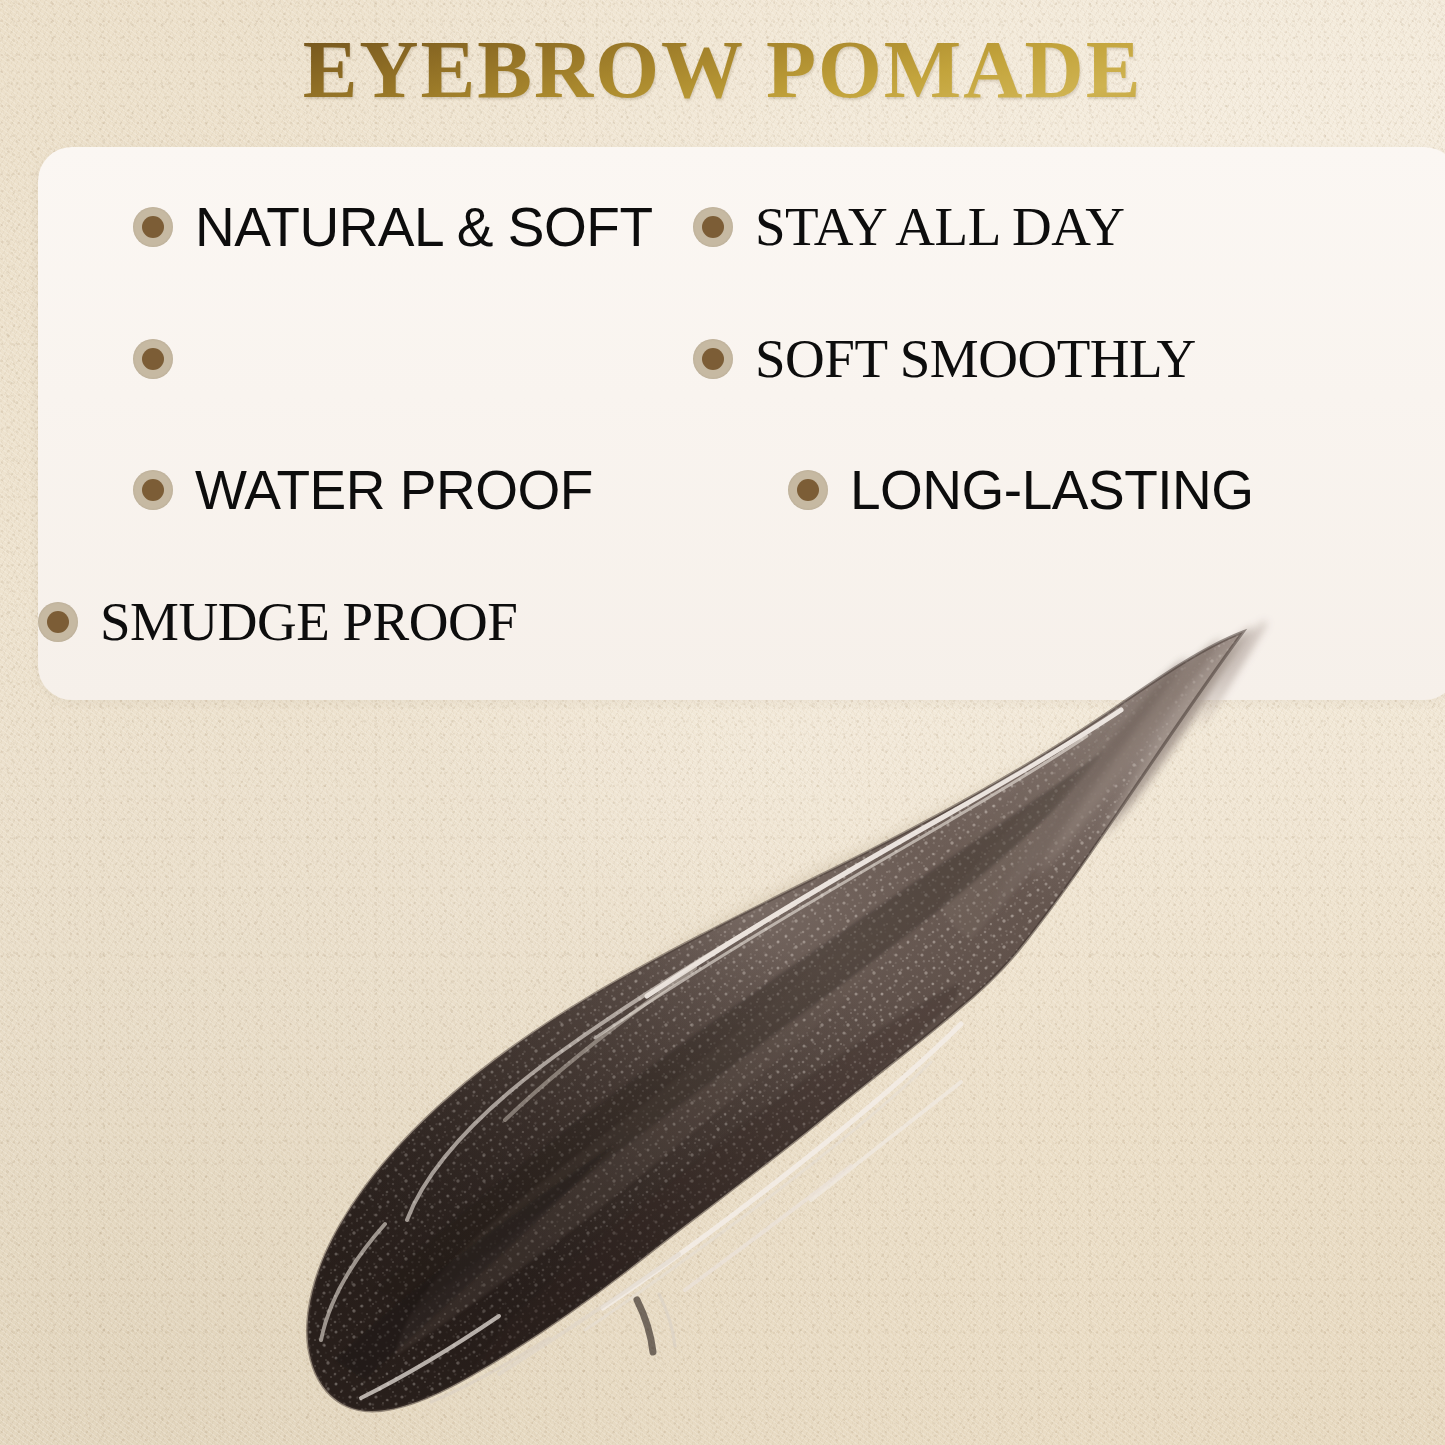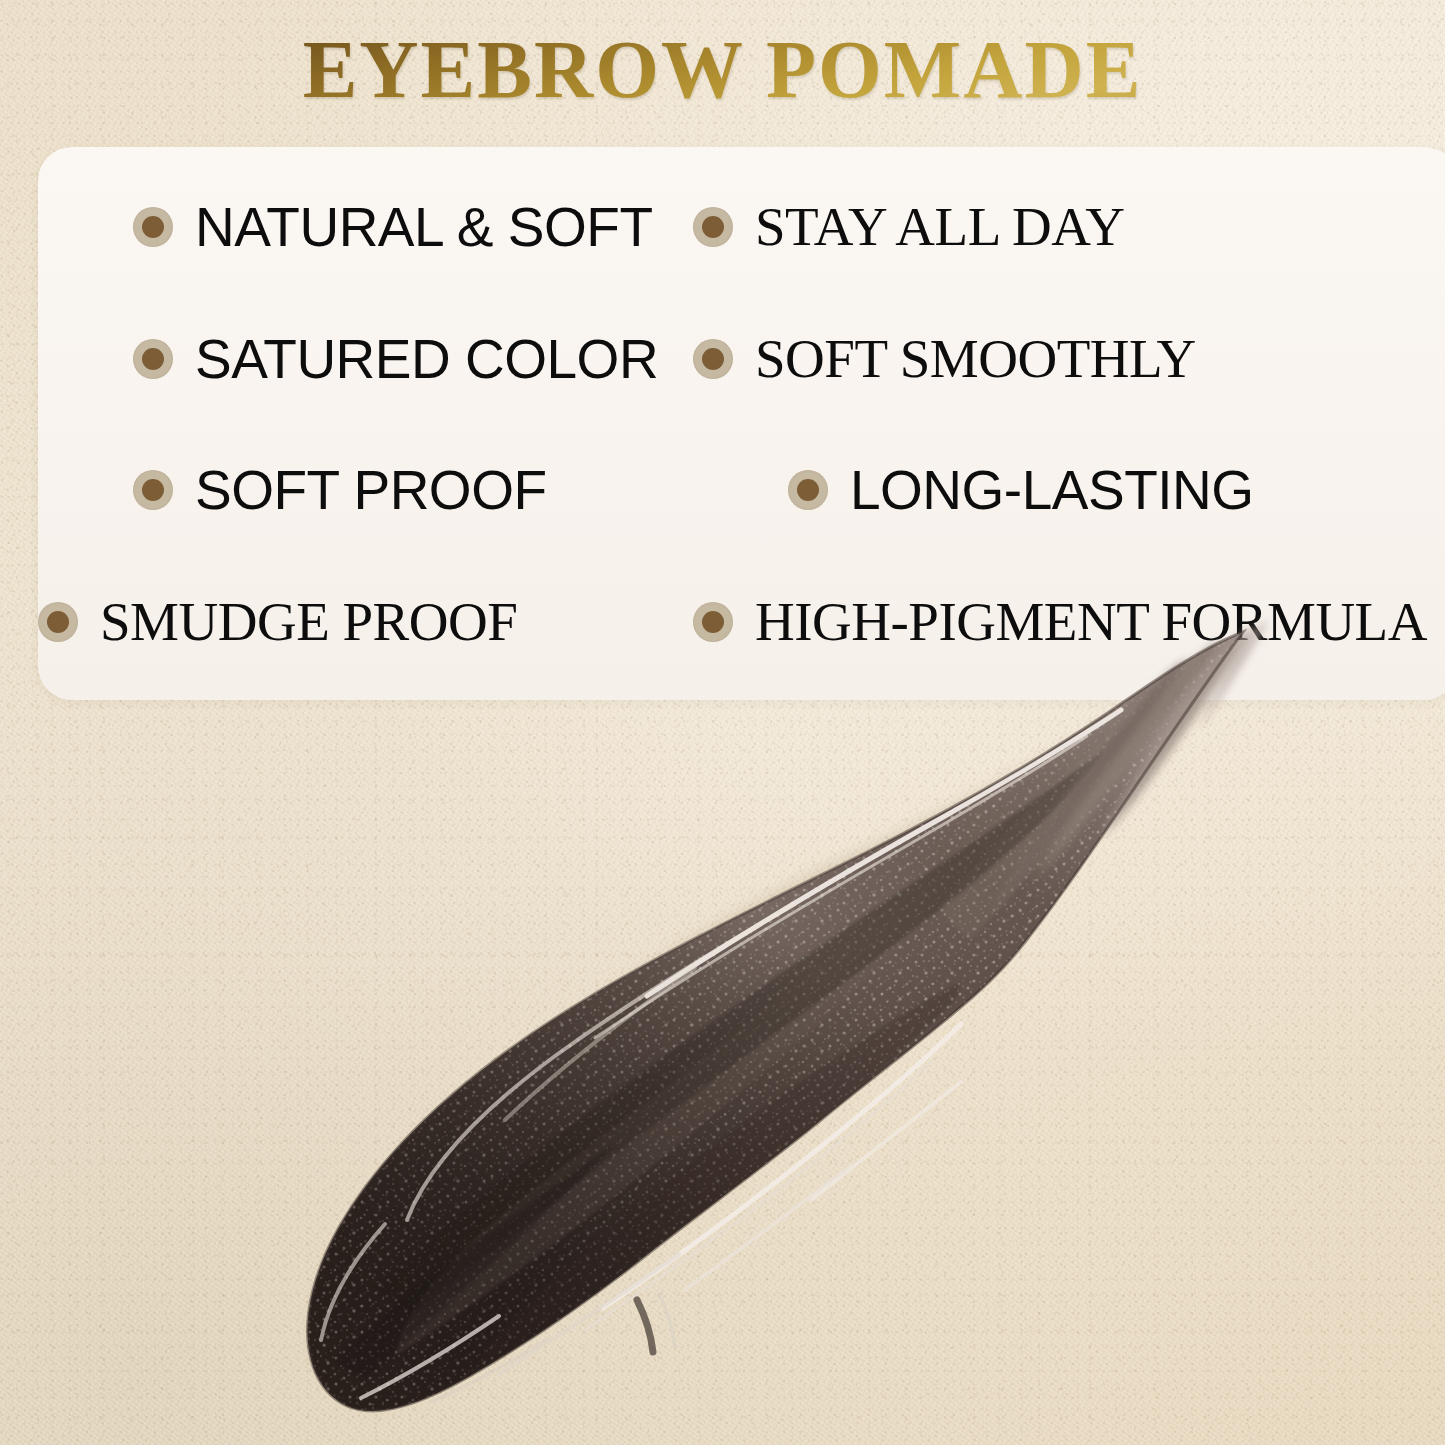--- a/index.html
+++ b/index.html
@@ -168,53 +168,46 @@
         <span class="bullet">
             <i></i>
           </span>
         <span class="feature-label">STAY ALL DAY</span>
       </div>
 
       <div class="feature">
         <span class="bullet">
             <i></i>
           </span>
-        <span class="feature-label">SATURED COLOR</span>
       </div>
       <div class="feature col2">
         <span class="bullet">
             <i></i>
           </span>
         <span class="feature-label">SOFT SMOOTHLY</span>
       </div>
 
       <div class="feature">
         <span class="bullet">
             <i></i>
           </span>
-        <span class="feature-label">SOFT PROOF</span>
+        <span class="feature-label">WATER PROOF</span>
       </div>
       <div class="feature">
         <span class="bullet">
             <i></i>
           </span>
         <span class="feature-label">LONG-LASTING</span>
       </div>
 
       <div class="feature col2">
         <span class="bullet">
             <i></i>
           </span>
         <span class="feature-label">SMUDGE PROOF</span>
-      </div>
-      <div class="feature col2">
-        <span class="bullet">
-            <i></i>
-          </span>
-        <span class="feature-label">HIGH-PIGMENT FORMULA</span>
       </div>
 
     </div>
   </div>
 
   <div class="swatch-wrap">
     <svg viewBox="0 0 1060 840" xmlns="http://www.w3.org/2000/svg">
       <defs>
         <linearGradient id="bodyGrad" x1="0.78" y1="0.04" x2="0.18" y2="0.92">
           <stop offset="0%" stop-color="#9b8d86"></stop>

